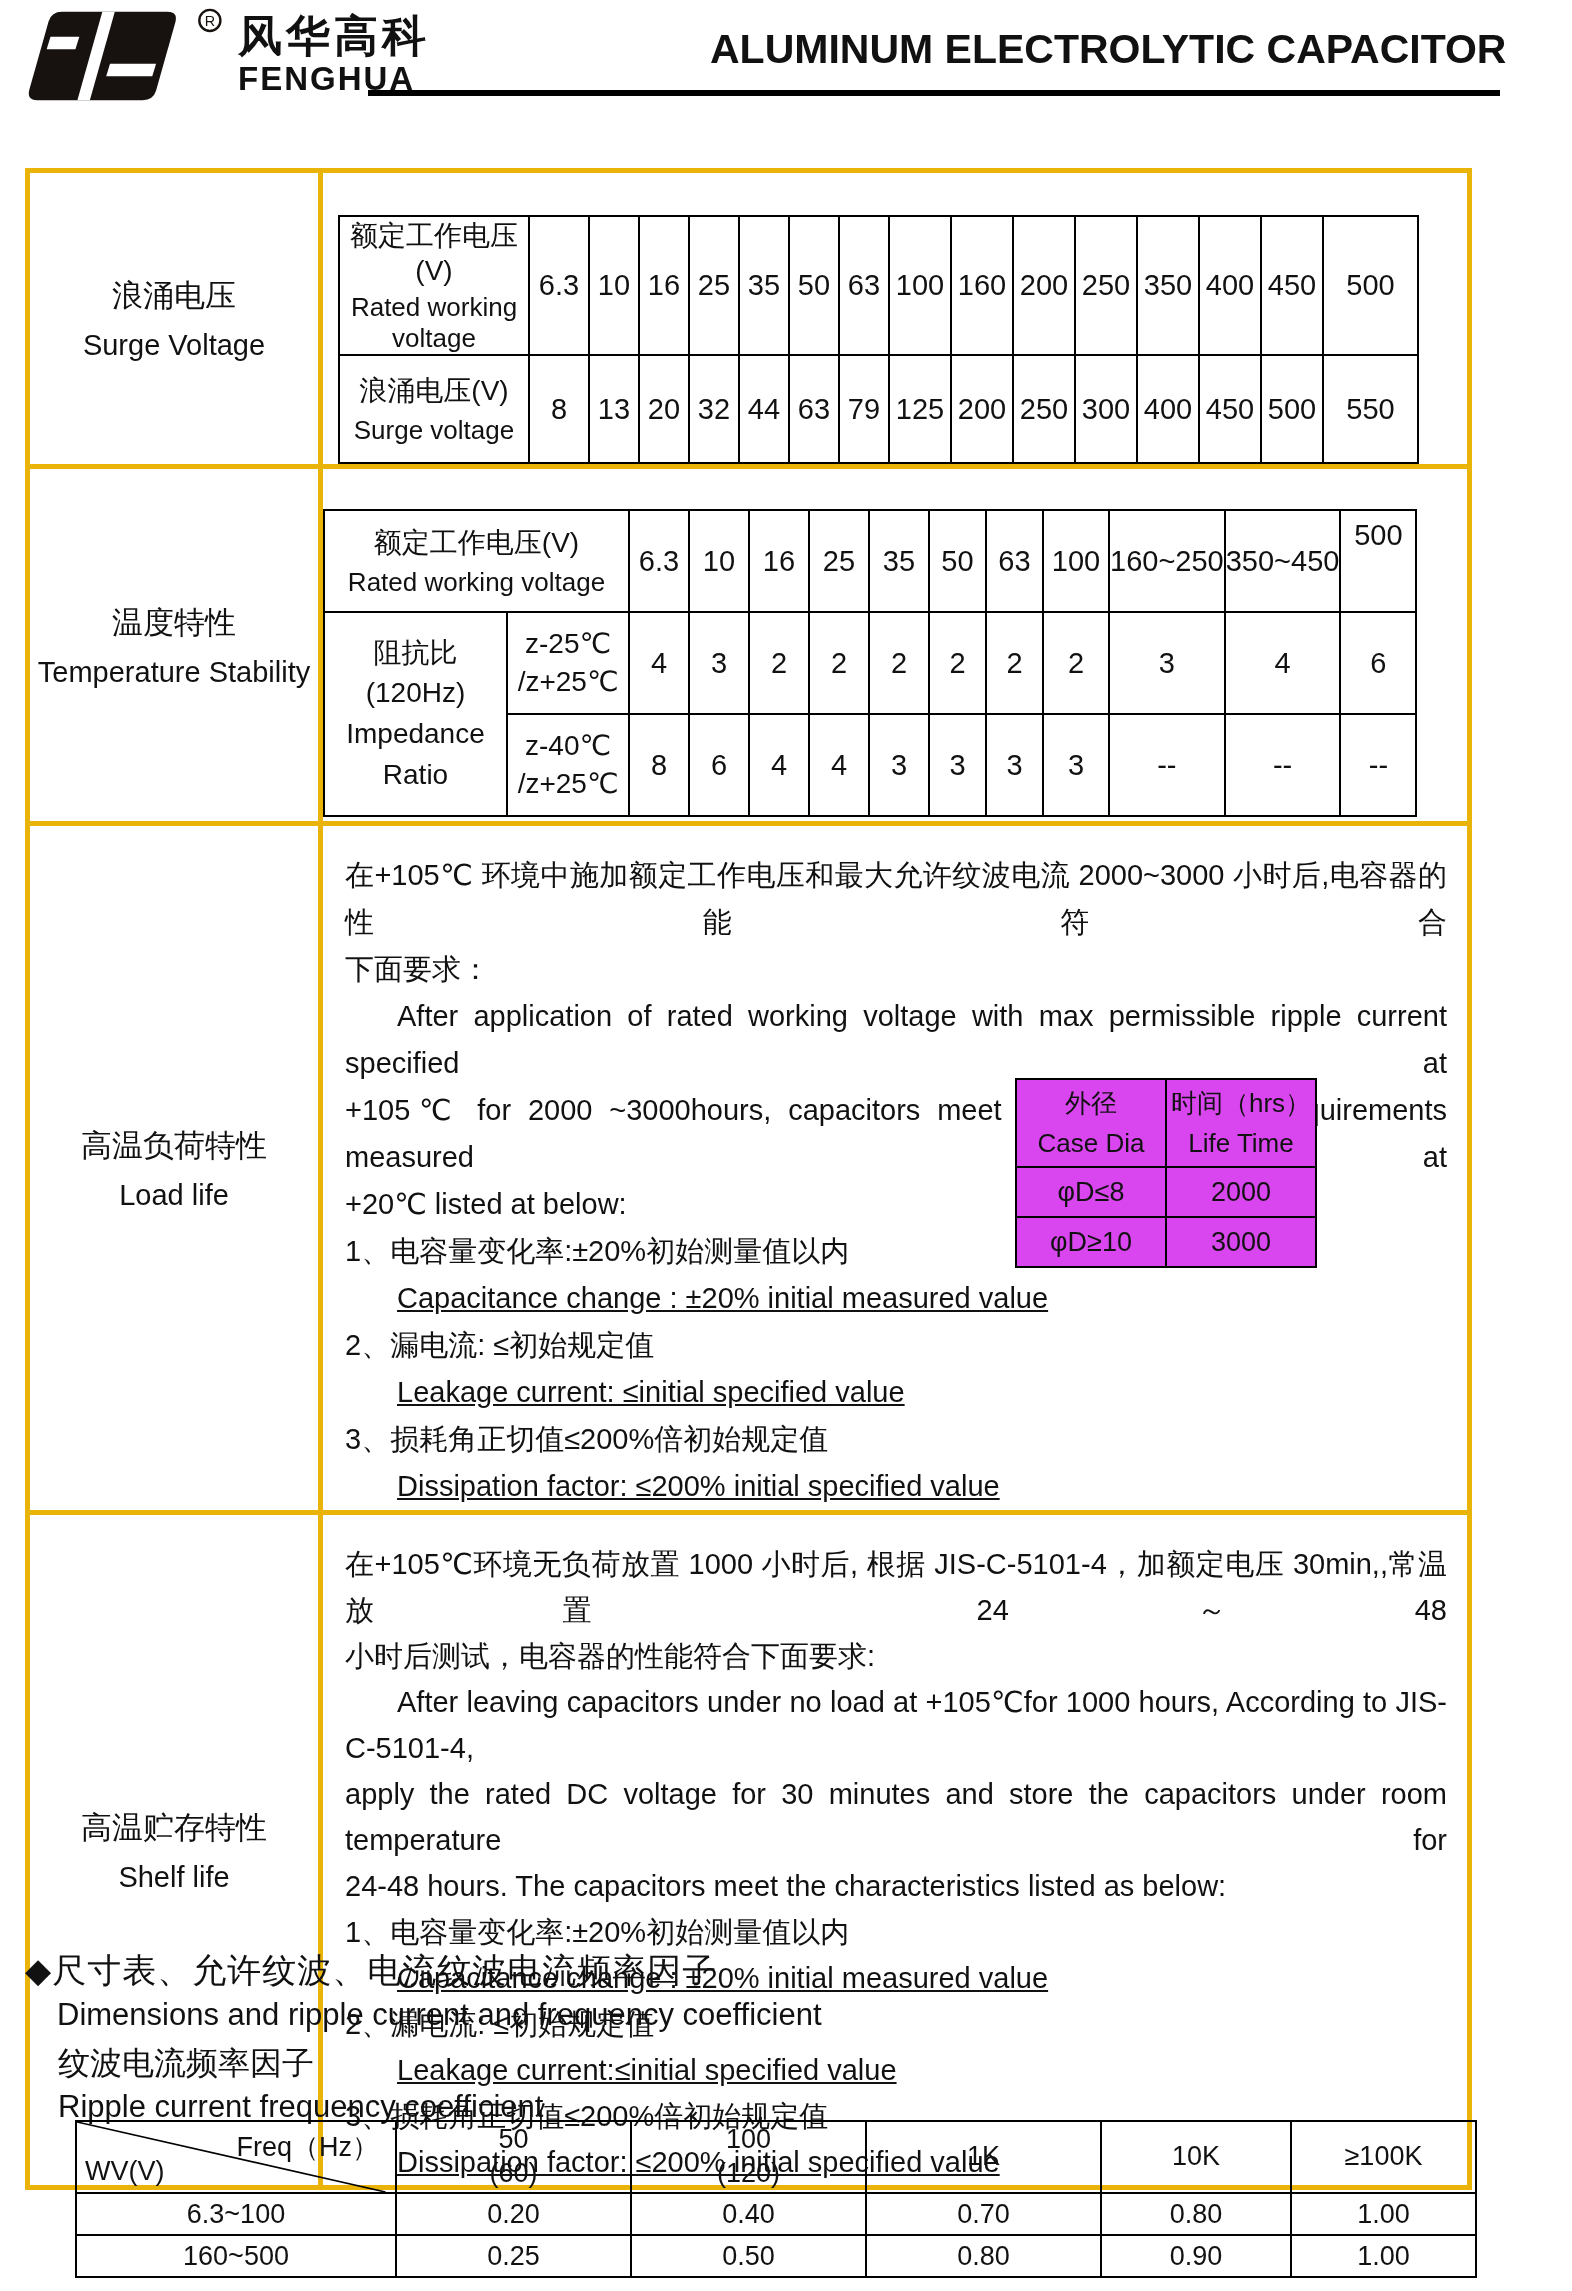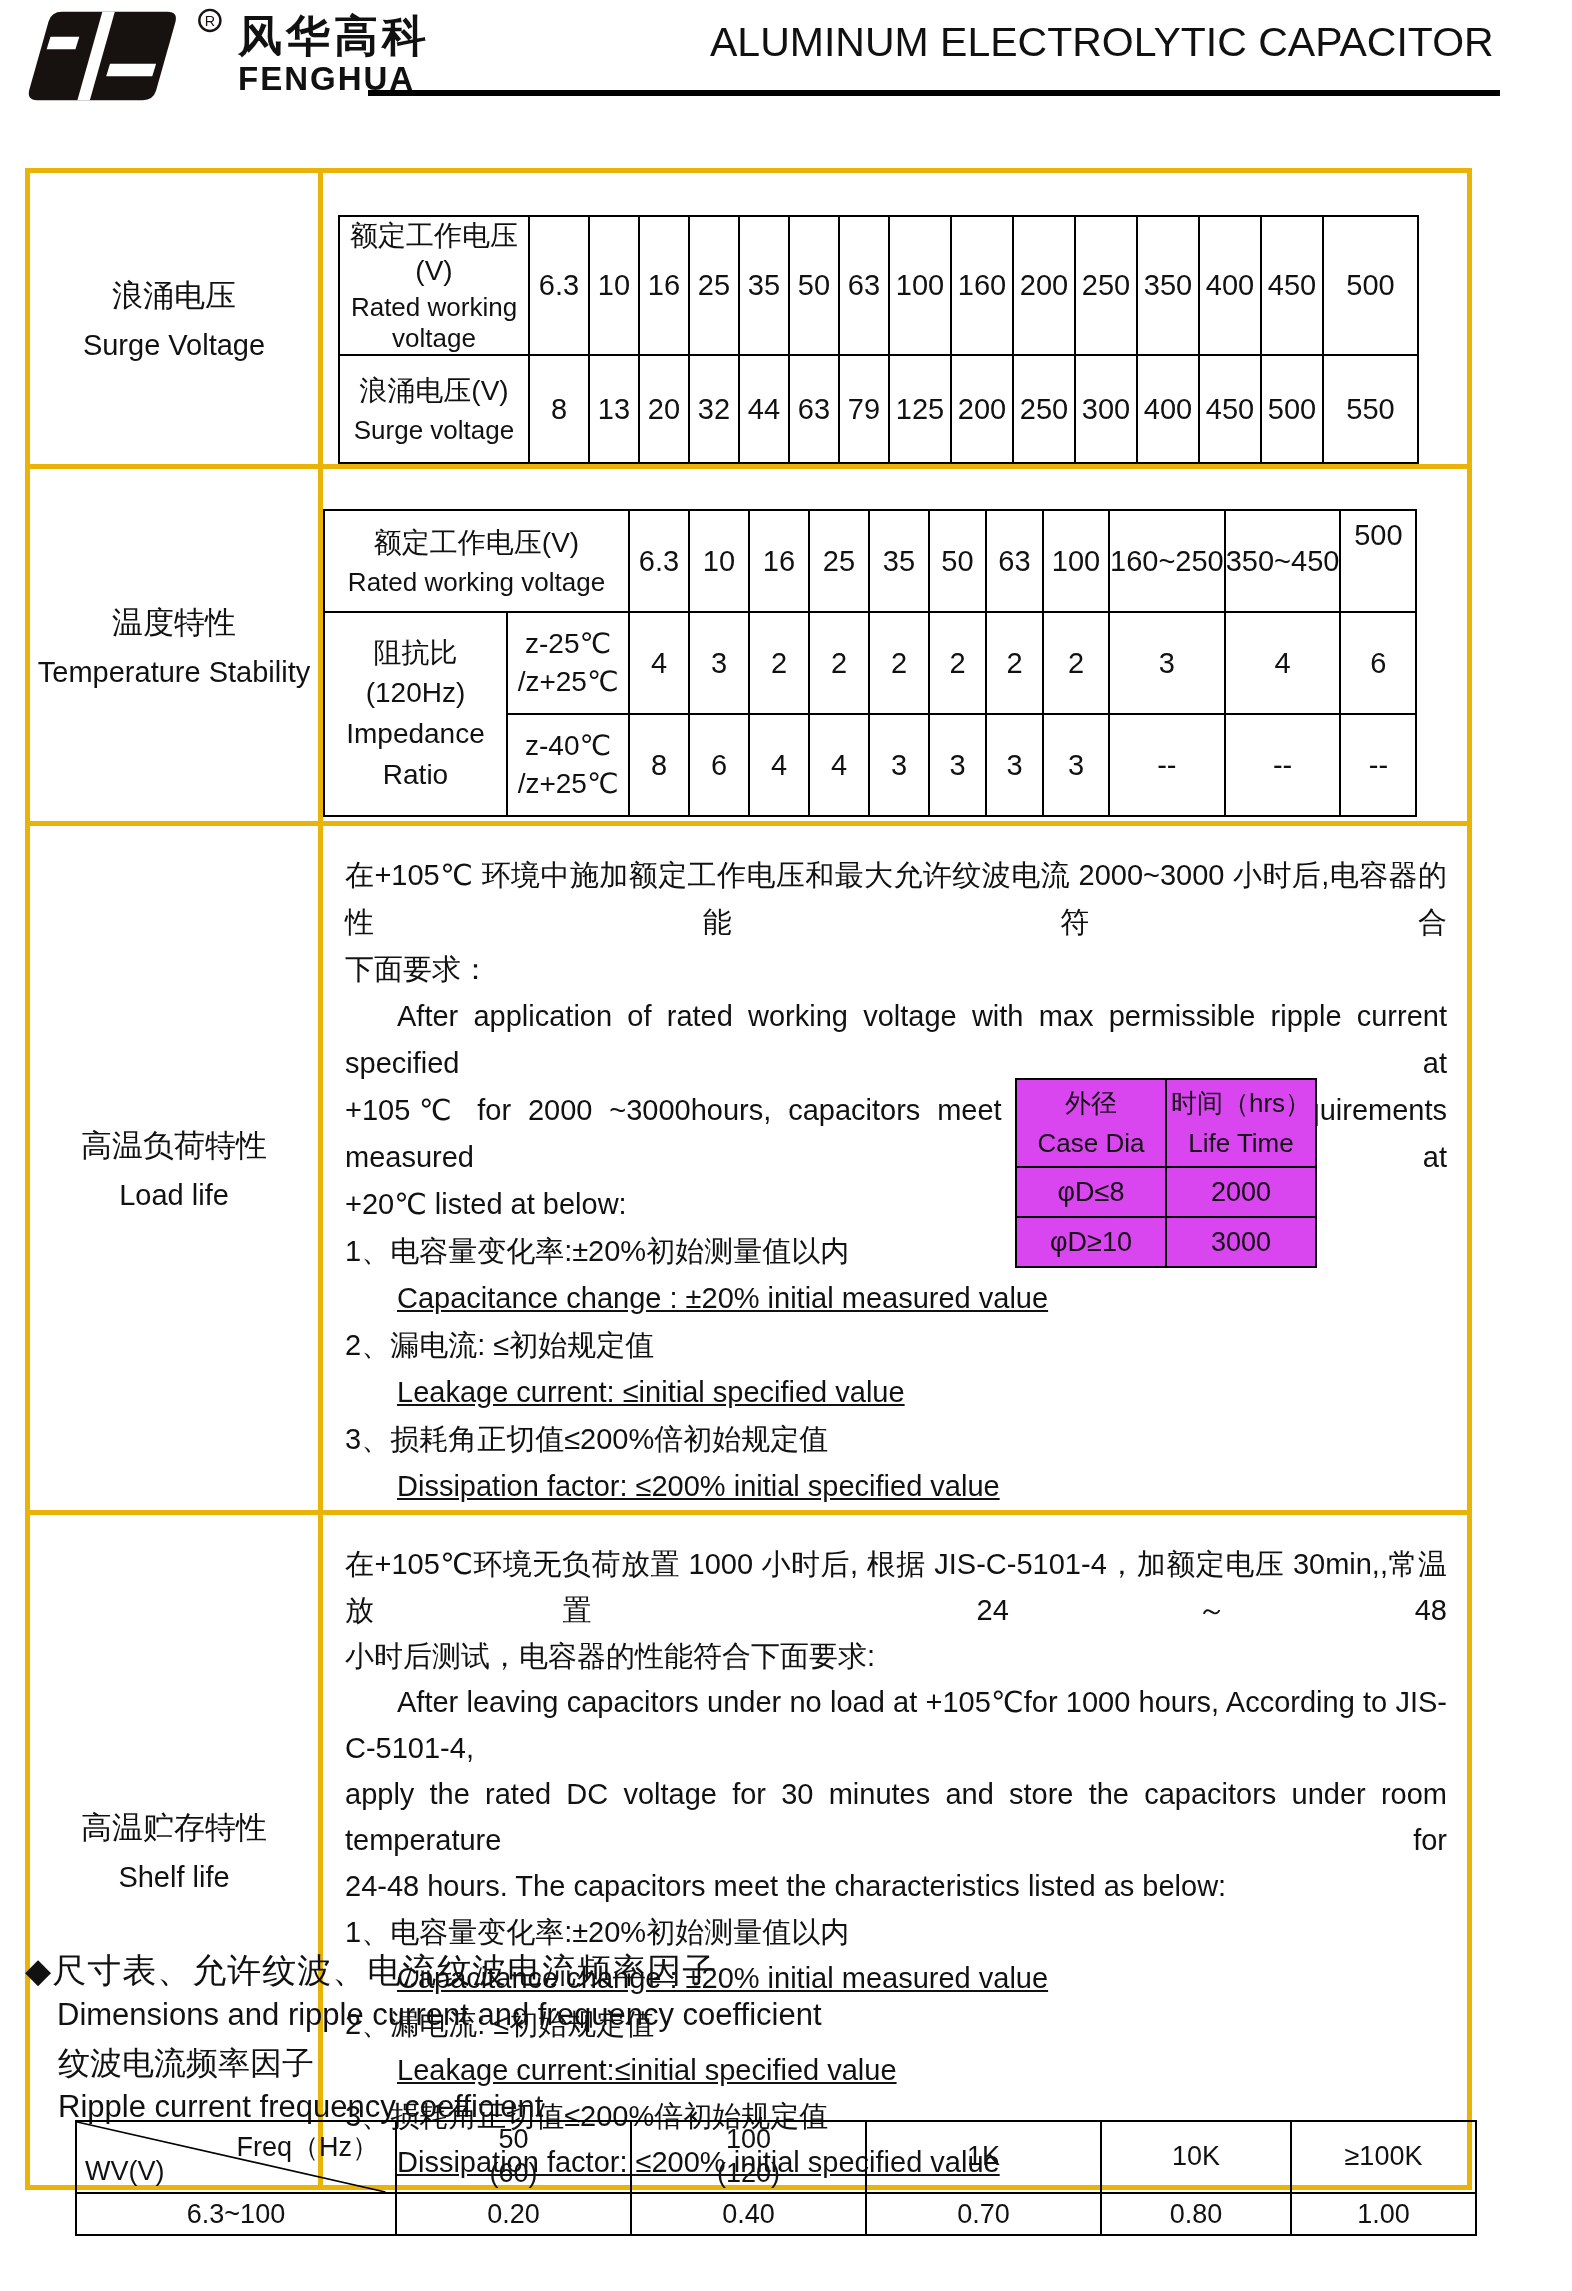--- a/index.html
+++ b/index.html
@@ -9,21 +9,21 @@
     -webkit-font-smoothing:antialiased;
   }
   table { border-collapse:collapse; table-layout:fixed; }
   td { border:2px solid #000; text-align:center; vertical-align:middle; padding:0; }
 
   
   .logo { position:absolute; left:20px; top:8px; width:205px; height:96px; }
   .brand { position:absolute; left:238px; top:14px; }
   .brand-cn { font-size:44px; font-weight:700; letter-spacing:4px; line-height:1.0; }
   .brand-en { font-size:33px; font-weight:700; letter-spacing:2px; line-height:1.1; margin-top:3px; }
-  .page-title { position:absolute; left:710px; top:19px; font-size:41px; font-weight:400; white-space:nowrap; }
+  .page-title { position:absolute; left:710px; top:26px; font-size:41px; font-weight:700; white-space:nowrap; }
   .header-rule { position:absolute; left:368px; top:90px; width:1132px; height:6px; background:#000; }
 
   
   .outer { position:absolute; left:25px; top:168px; width:1447px; }
   .outer > tbody > tr > td { border:5px solid #eab308; }
   .outer .rowlabel { width:293px; text-align:center; vertical-align:middle; }
   .ol-cn { font-size:31px; }
   .ol-en { font-size:29px; margin-top:12px; }
   .content { vertical-align:top; text-align:left; }
 
@@ -377,14 +377,22 @@
     </td>
   </tr>
   <tr class="fd">
     <td>6.3~100</td>
     <td>0.20</td>
     <td>0.40</td>
     <td>0.70</td>
     <td>0.80</td>
     <td>1.00</td>
   </tr>
+  <tr class="fd">
+    <td>160~500</td>
+    <td>0.25</td>
+    <td>0.50</td>
+    <td>0.80</td>
+    <td>0.90</td>
+    <td>1.00</td>
+  </tr>
   </tbody>
 </table>
 
 </body></html>

